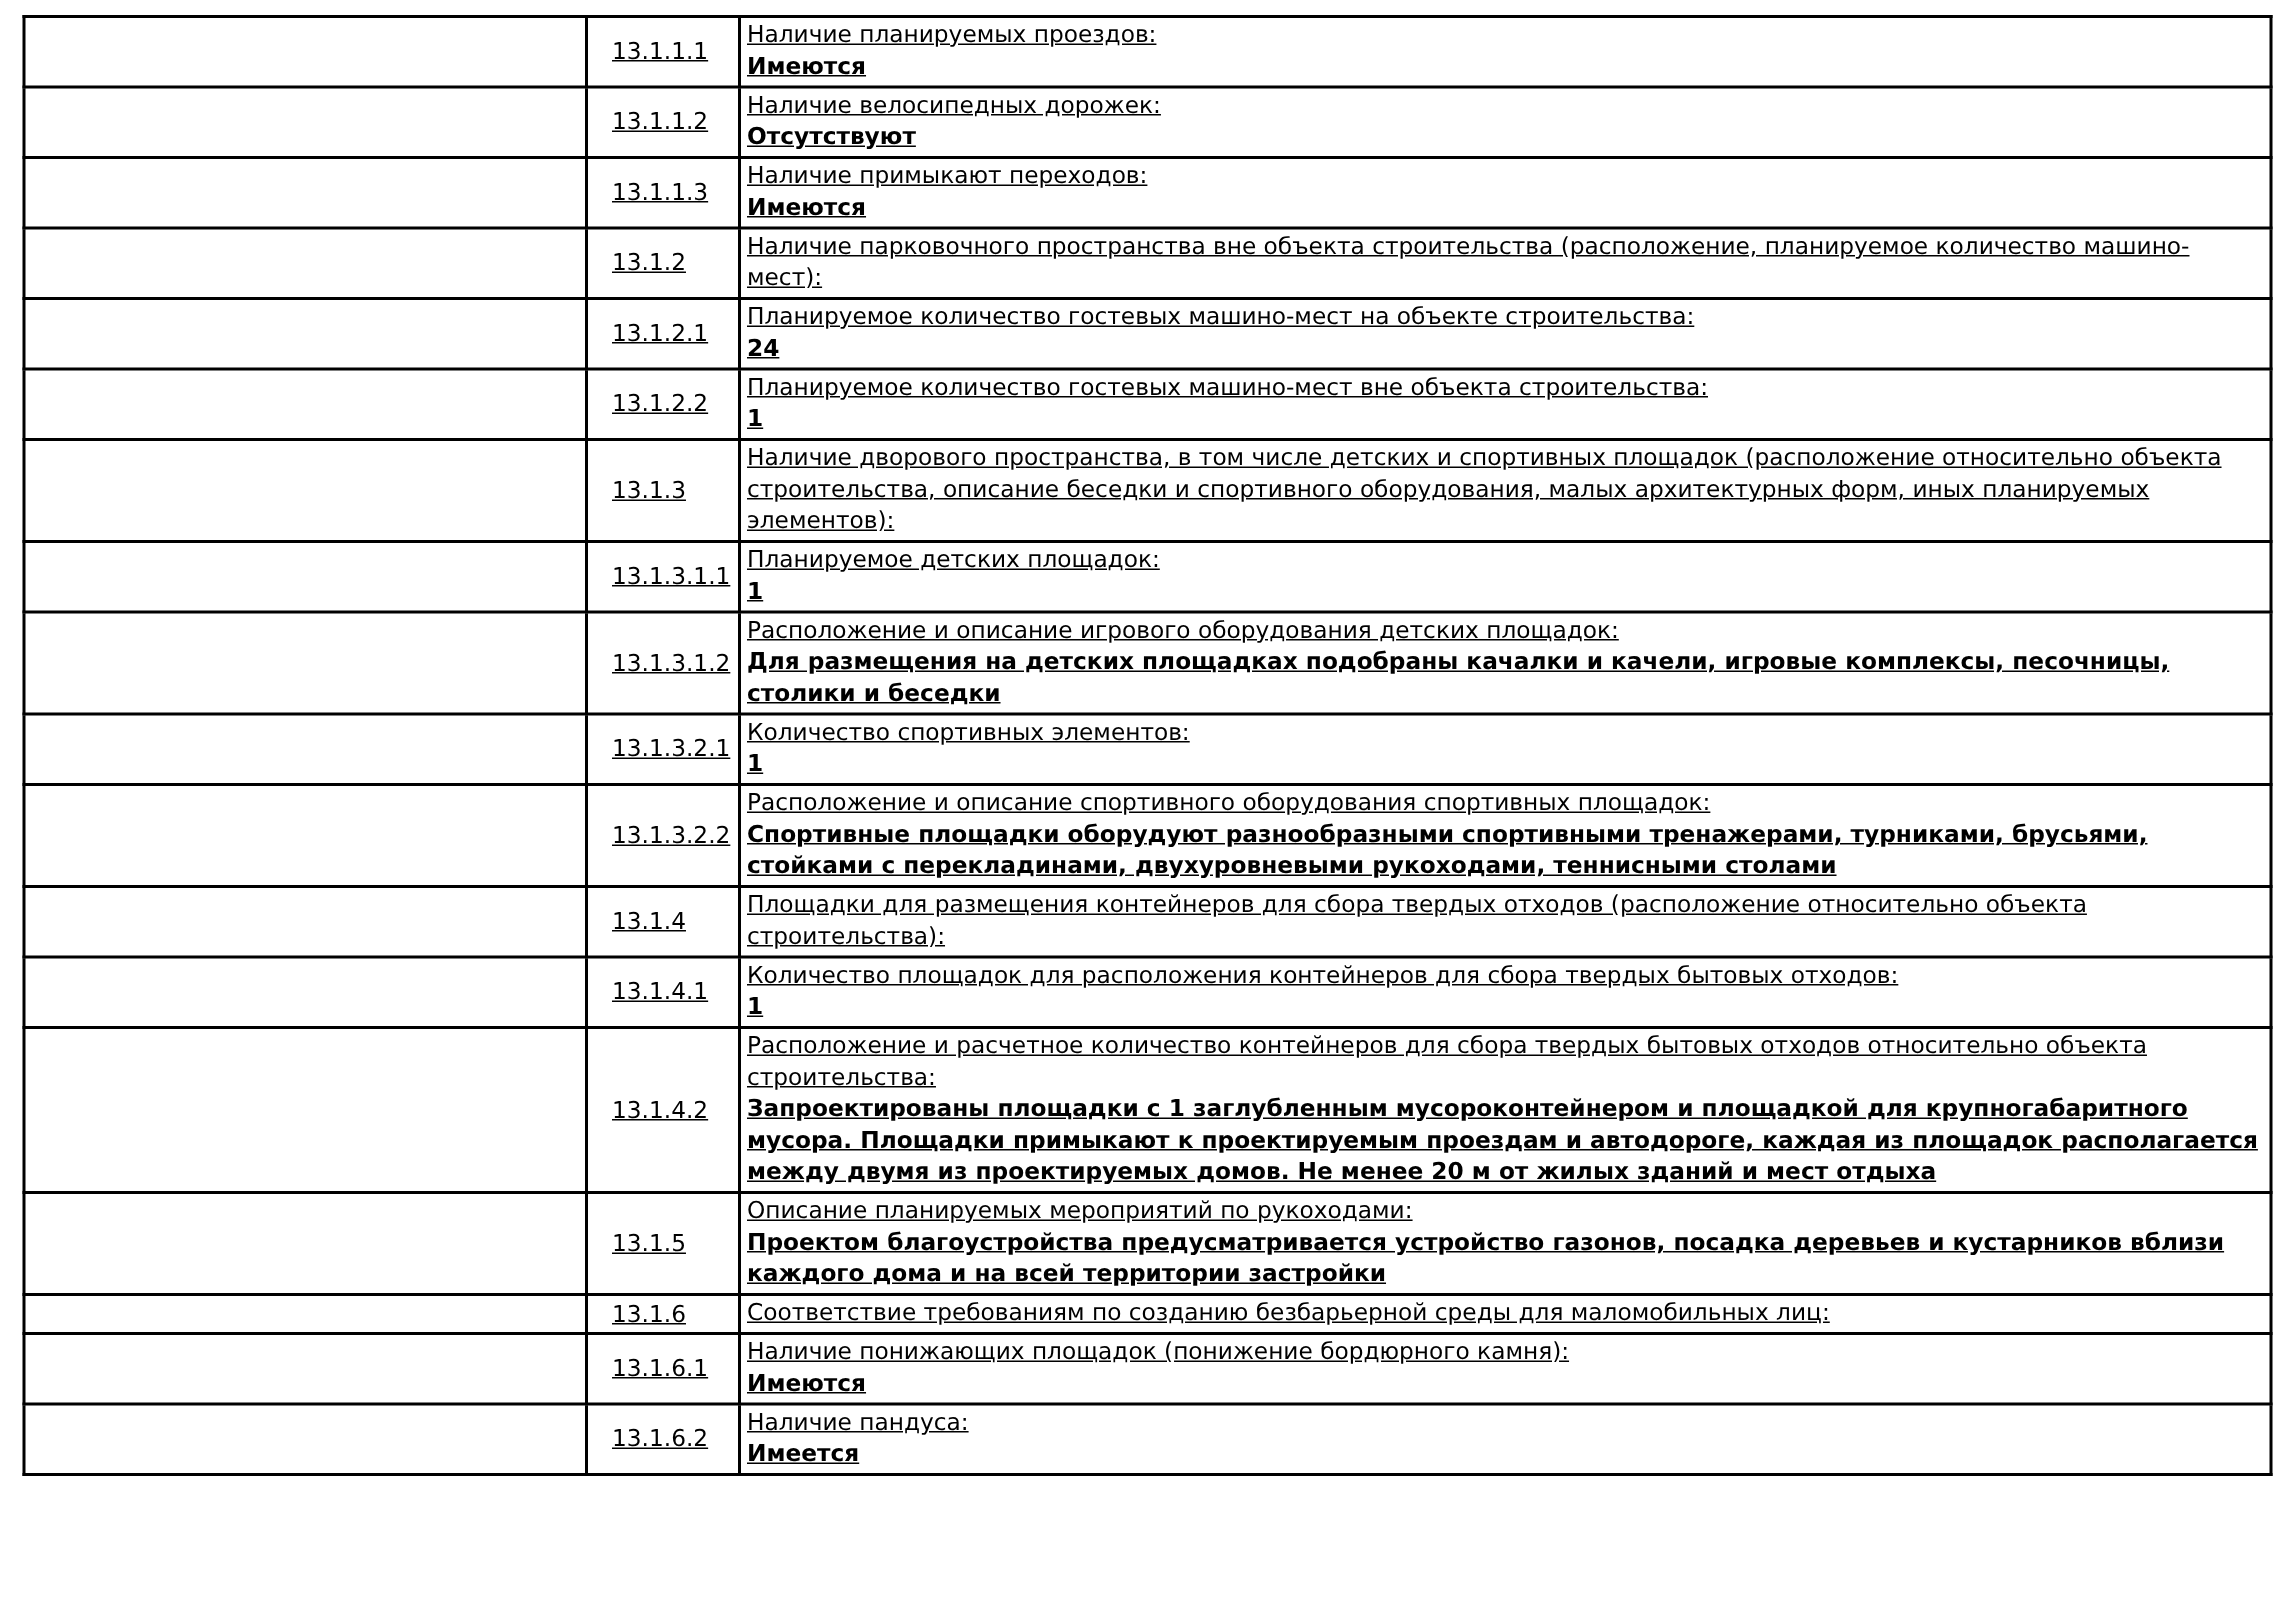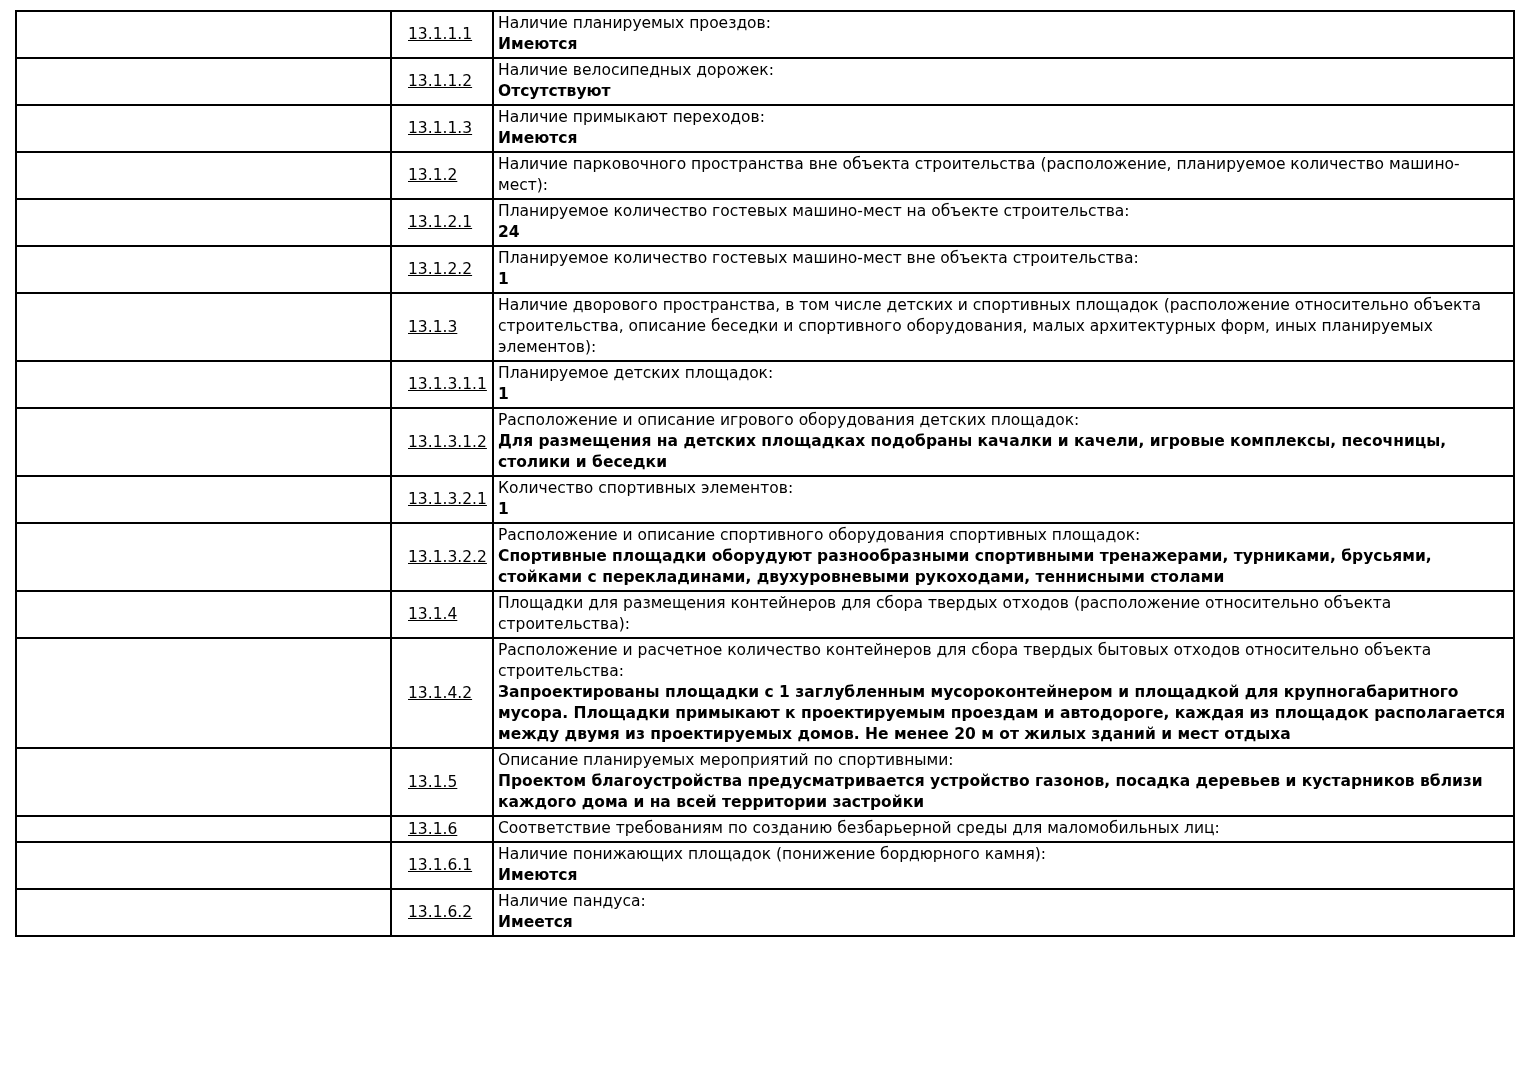--- a/index.html
+++ b/index.html
@@ -38,20 +38,21 @@
   }
   td.cell-code {
     vertical-align: middle;
     padding: 0 2px 0 16px;
     white-space: nowrap;
     text-decoration: underline;
   }
   td.cell-content {
     vertical-align: middle;
     padding: 1px 7px 2px 4px;
+    text-decoration: underline;
   }
   .label {
     font-weight: 400;
   }
   .value {
     font-weight: 700;
   }
   .value:empty { display: none; }
 </style>
 </head>
@@ -169,35 +170,43 @@
 
   <tr>
     <td class="cell-spacer"></td>
     <td class="cell-code">13.1.4</td>
     <td class="cell-content">
       <div class="label">Площадки для размещения контейнеров для сбора твердых отходов (расположение относительно объекта строительства):</div>
 
     </td>
   </tr>
 
+  <tr>
+    <td class="cell-spacer"></td>
+    <td class="cell-code">13.1.4.1</td>
+    <td class="cell-content">
+      <div class="label">Количество площадок для расположения контейнеров для сбора твердых бытовых отходов:</div>
+      <div class="value">1</div>
+    </td>
+  </tr>
 
   <tr>
     <td class="cell-spacer"></td>
     <td class="cell-code">13.1.4.2</td>
     <td class="cell-content">
       <div class="label">Расположение и расчетное количество контейнеров для сбора твердых бытовых отходов относительно объекта строительства:</div>
       <div class="value">Запроектированы площадки с 1 заглубленным мусороконтейнером и площадкой для крупногабаритного мусора. Площадки примыкают к проектируемым проездам и автодороге, каждая из площадок располагается между двумя из проектируемых домов. Не менее 20 м от жилых зданий и мест отдыха</div>
     </td>
   </tr>
 
   <tr>
     <td class="cell-spacer"></td>
     <td class="cell-code">13.1.5</td>
     <td class="cell-content">
-      <div class="label">Описание планируемых мероприятий по спортивными:</div>
+      <div class="label">Описание планируемых мероприятий по рукоходами:</div>
       <div class="value">Проектом благоустройства предусматривается устройство газонов, посадка деревьев и кустарников вблизи каждого дома и на всей территории застройки</div>
     </td>
   </tr>
 
   <tr>
     <td class="cell-spacer"></td>
     <td class="cell-code">13.1.6</td>
     <td class="cell-content">
       <div class="label">Соответствие требованиям по созданию безбарьерной среды для маломобильных лиц:</div>
 

